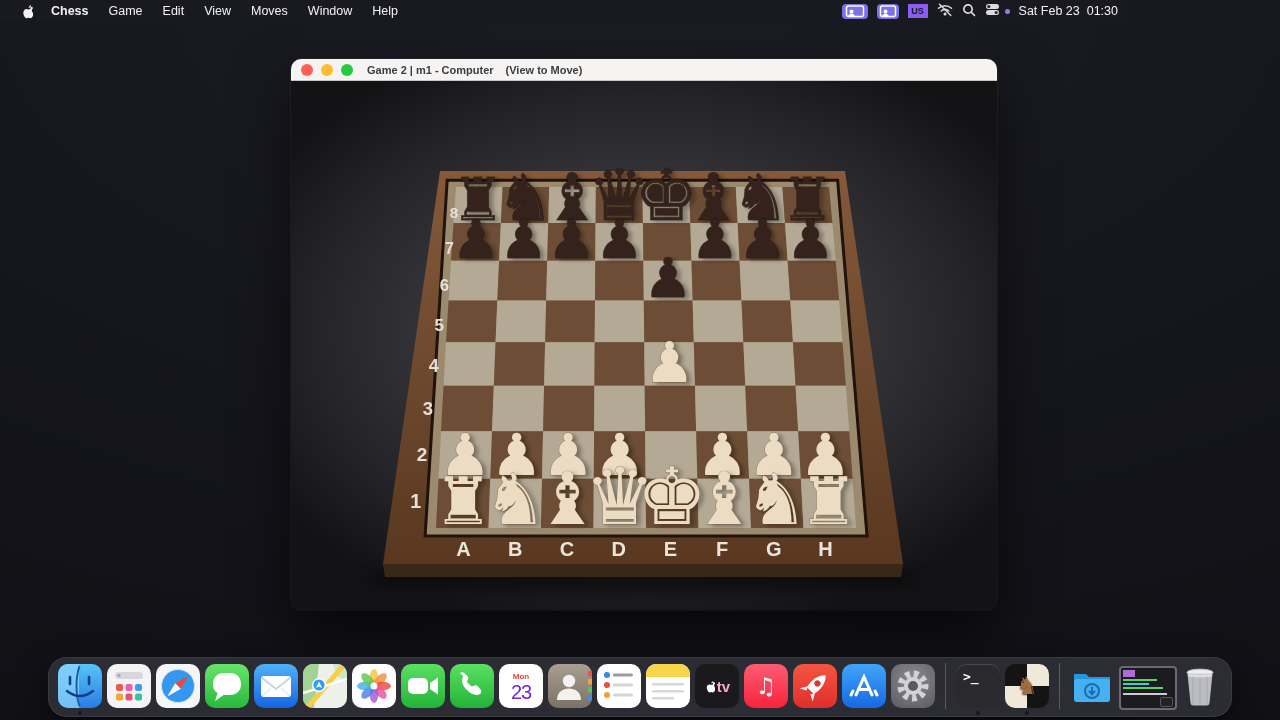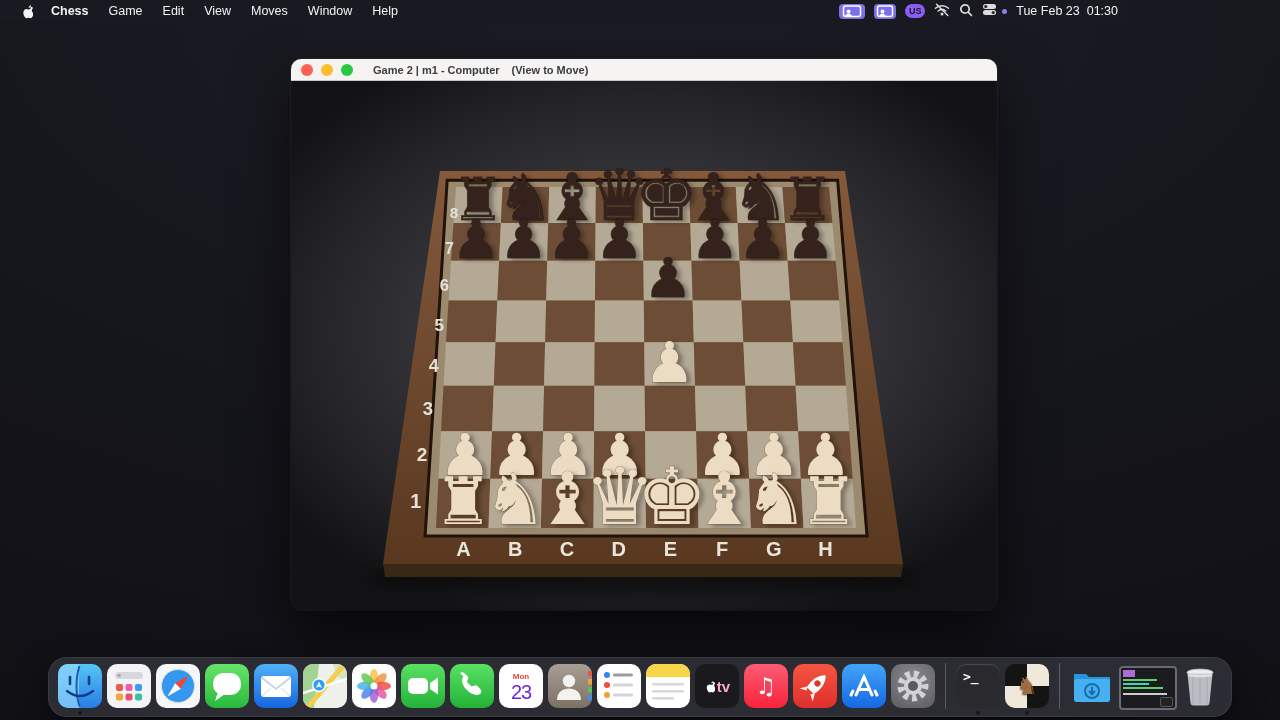--- a/index.html
+++ b/index.html
@@ -9,34 +9,34 @@
   .menubar{position:absolute;left:0;top:0;width:1128px;height:22px;
     background:rgba(26,26,34,.97);display:flex;align-items:center;
     color:#f2f2f5;font-size:12.5px;z-index:50;}
   .menubar .left{display:flex;align-items:center;gap:0;padding-left:12px;}
   .apple{display:flex;align-items:center;padding:0 8px;}
   .menu-item{padding:0 10px;line-height:22px;white-space:nowrap;}
   .menu-item.app{font-weight:bold;}
   .menubar .right{margin-left:auto;display:flex;align-items:center;gap:9px;padding-right:10px;}
   .scrbadge{width:26px;height:15px;border-radius:4px;background:#7b72e9;display:flex;align-items:center;justify-content:center;}
   .scrbadge.small{width:22px;}
-  .usbadge{width:20px;height:14px;border-radius:7px;background:#8b5cf6;color:#1a1a1f;
+  .usbadge{width:20px;height:14px;border-radius:0;background:#8b5cf6;color:#1a1a1f;
     font-size:9px;font-weight:bold;display:flex;align-items:center;justify-content:center;}
   .clock{display:flex;gap:7px;font-size:12.5px;}
   .focus-dot{width:5px;height:5px;border-radius:50%;background:#8a80f2;margin-left:-4px;}
   
   .window{position:absolute;left:291px;top:59px;width:706px;height:551px;border-radius:10px;
     box-shadow:0 22px 55px rgba(0,0,0,.6), 0 0 0 .5px rgba(255,255,255,.12);}
   .titlebar{height:21px;background:#f5f4f2;border-radius:10px 10px 0 0;display:flex;align-items:center;
     border-bottom:1px solid #c9c7c5;}
   .tl{width:12px;height:12px;border-radius:50%;margin-left:8px;}
   .tl.red{background:#ff5f57;margin-left:10px;}
   .tl.yellow{background:#febc2e;}
   .tl.green{background:#28c840;}
-  .title{margin-left:20px;font-size:11px;font-weight:bold;color:#3c3c3e;display:flex;gap:12px;white-space:nowrap;}
+  .title{margin-left:14px;font-size:11px;font-weight:bold;color:#3c3c3e;display:flex;gap:12px;white-space:nowrap;}
   .wincontent{position:relative;width:706px;height:529px;border-radius:0 0 10px 10px;overflow:hidden;
     background:radial-gradient(62% 58% at 50% 47%, #48484c 0%, #3a3a3e 38%, #242428 76%, #131316 100%);}
   .wincontent svg{position:absolute;left:0;top:0;}
   
   .dock{position:absolute;left:50%;bottom:3px;transform:translateX(-50%);height:44px;
     display:flex;align-items:center;gap:5px;padding:7px 10px 9px 10px;
     background:rgba(64,64,74,.58);border-radius:19px;
     box-shadow:0 12px 30px rgba(0,0,0,.5), inset 0 0 0 .5px rgba(255,255,255,.15);}
   .dock-item{position:relative;width:44px;height:44px;flex:0 0 auto;}
   .di{width:44px;height:44px;border-radius:10px;overflow:hidden;position:relative;}
@@ -92,21 +92,21 @@
     <span>
       <svg width="15" height="13" viewBox="0 0 15 13">
           <rect x="1" y="1" width="13" height="5" rx="2.5" fill="#dcdce0"></rect>
           <circle cx="3.8" cy="3.5" r="1.6" fill="#26262c"></circle>
           <rect x="1" y="7" width="13" height="5" rx="2.5" fill="#dcdce0"></rect>
           <circle cx="11.2" cy="9.5" r="1.6" fill="#26262c"></circle>
         </svg>
     </span>
     <span class="focus-dot"></span>
     <span class="clock">
-      <span>Tue Feb 23</span>
+      <span>Sat Feb 23</span>
       <span>01:30</span>
     </span>
   </div>
 </div>
 
 <div class="window">
   <div class="titlebar">
     <span class="tl red"></span>
     <span class="tl yellow"></span>
     <span class="tl green"></span>

